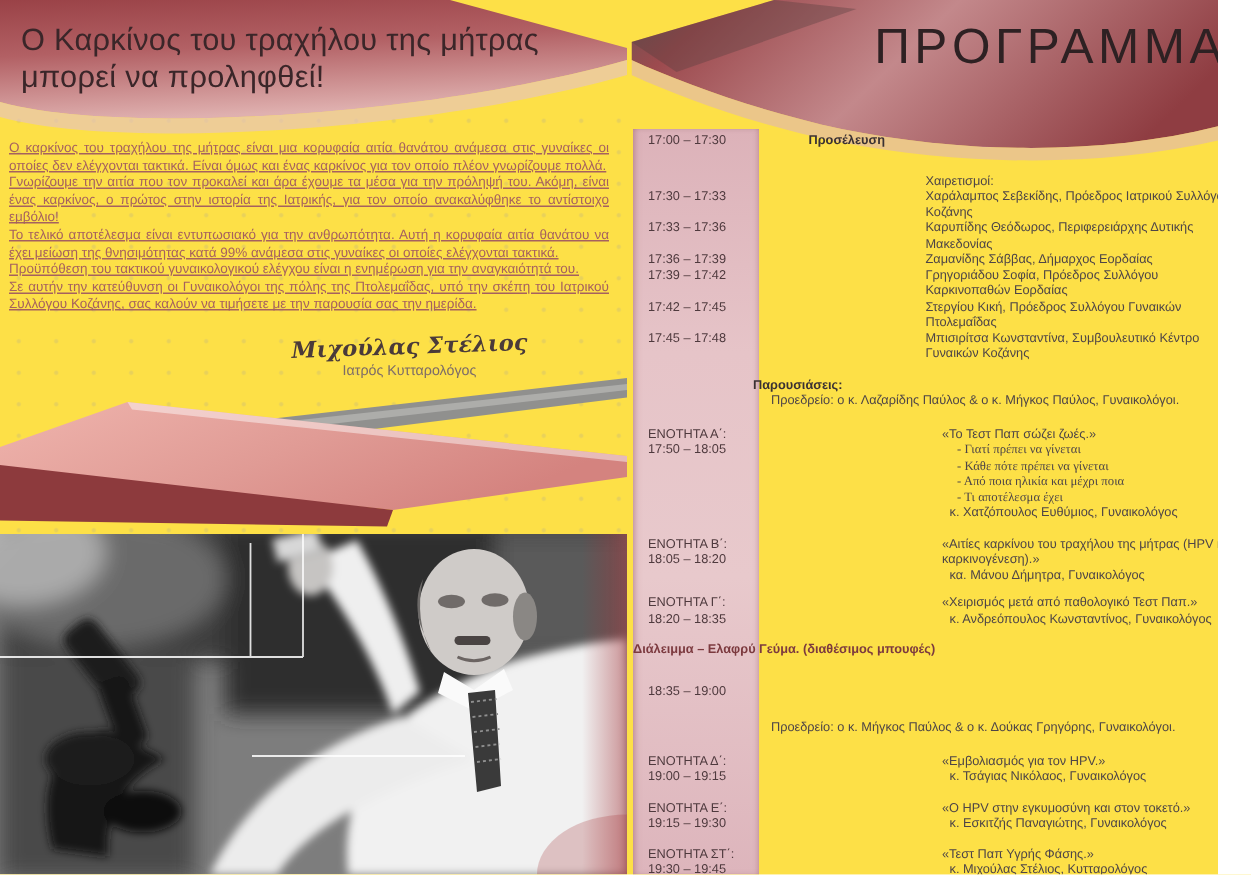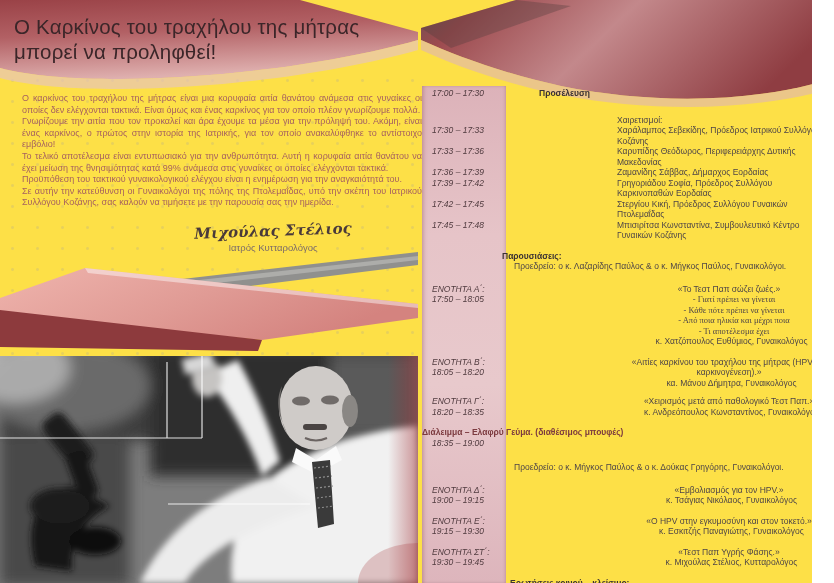--- a/index.html
+++ b/index.html
@@ -7,51 +7,51 @@
         font-family:"Liberation Sans",sans-serif;color:#4e4547;}
   .panel{position:absolute;top:0;height:583px;}
   
   .page-left{left:0;width:418px;}
   .page-left .dots{position:absolute;left:0;right:0;top:70px;height:290px;
      background-image:radial-gradient(circle, rgba(150,150,168,.20) 1px, transparent 1.8px);
      background-size:25px 21px;pointer-events:none;}
   .hdr-left-svg{position:absolute;top:0;left:0;width:418px;height:100px;}
   .cover-title{position:absolute;top:14px;left:14px;width:390px;
      font-size:20.5px;line-height:25px;font-weight:500;color:#3b2629;letter-spacing:.2px;}
-  .cover-body{position:absolute;top:93px;left:22px;width:400px;
-     font-size:9px;line-height:11.6px;color:#a6615f;text-align:justify;}
+  .cover-body{position:absolute;top:93px;left:6px;width:400px;
+     font-size:9px;line-height:11.6px;color:#a6615f;text-align:justify;text-decoration:underline;}
   .cover-body p{margin:0;}
   .signature{position:absolute;top:222px;left:188px;width:170px;text-align:center;}
   .sig-name{font-family:"DejaVu Serif",serif;font-style:italic;font-weight:bold;
      font-size:15px;color:#4a3a3a;transform:rotate(-2deg);}
   .sig-role{font-size:9.5px;color:#7d6c68;margin-top:2px;}
   .ribbon-svg{position:absolute;top:248px;left:0;width:418px;height:120px;}
   .photo-svg{position:absolute;top:356px;left:0;width:418px;height:227px;}
   
   .page-right{left:421px;width:413px;}
   .hdr-right-svg{position:absolute;top:0;left:0;width:413px;height:112px;}
   .prog-title{position:absolute;top:12px;right:16px;font-size:33px;font-weight:300;
      letter-spacing:3px;color:#2e2123;}
   .strip{position:absolute;left:1px;top:86px;width:84px;bottom:0;
      background:linear-gradient(180deg,#dcb2b9 0%,#e6c4c8 30%,#e8c9cc 60%,#ddb5bc 100%);
      box-shadow:inset 3px 0 4px -2px rgba(150,90,100,.55), inset -2px 0 3px -1px rgba(150,90,100,.35);}
   .sched{position:absolute;left:1px;top:88px;right:4px;font-size:8.5px;line-height:10.5px;}
   .row{display:flex;align-items:flex-start;}
-  .t{flex:0 0 84px;box-sizing:border-box;padding-left:10px;color:#4f3a3e;font-style:italic;}
+  .t{flex:0 0 84px;box-sizing:border-box;padding-left:10px;color:#4f3a3e;}
   .c{flex:1;padding-left:111px;box-sizing:border-box;}
-  .c2{flex:1;padding-left:122px;box-sizing:border-box;text-align:center;}
+  .c2{flex:1;padding-left:122px;box-sizing:border-box;}
   .bold{font-weight:bold;color:#3a3133;padding-left:33px;}
   .seclabel{color:#4f3a3e;}
   .bullet{padding-left:10px;font-family:Liberation Serif, serif;}
   .speaker{padding-left:5px;}
   .chair{padding-left:92px;}
   .plabel{padding-left:80px;font-weight:bold;color:#3a3133;}
   .qlabel{padding-left:88px;font-weight:bold;color:#3a3133;}
   .breakline{font-weight:bold;color:#7c3a3f;}
-  .mt4{margin-top:0;}.mt8{margin-top:8px;}.mt10{margin-top:10px;}
+  .mt4{margin-top:17px;}.mt8{margin-top:8px;}.mt10{margin-top:10px;}
   .mt12{margin-top:12px;}.mt14{margin-top:14px;}.mt16{margin-top:16px;}
 </style>
 </head>
 <body>
 
 <div class="page">
 
   <div class="panel page-left">
     <div class="dots"></div>
 
@@ -172,20 +172,21 @@
           <stop offset="0.14" stop-color="#9c4a4e"></stop>
           <stop offset="0.5" stop-color="#c3888b"></stop>
           <stop offset="1" stop-color="#8f3d42"></stop>
         </linearGradient>
       </defs>
       <path d="M95,0 L413,0 L413,78 C330,104 230,104 140,86 C85,74 35,56 0,40 L0,28 Z" fill="url(#gp1)"></path>
       <path d="M0,40 C35,56 85,74 140,86 C230,104 330,104 413,78 L413,88 C330,112 230,112 140,95 C85,84 35,66 0,50 Z" fill="#dfb4b5" opacity="0.6"></path>
       <path d="M0,28 L95,0 L150,6 L30,48 Z" fill="#4f3d3d" opacity="0.35"></path>
     </svg>
 
+    <div class="prog-title">ΠΡΟΓΡΑΜΜΑ</div>
 
     <div class="strip"></div>
 
     <div class="sched">
 
       <div class="row">
         <div class="t">17:00 – 17:30</div>
         <div class="c bold">Προσέλευση</div>
       </div>
 

